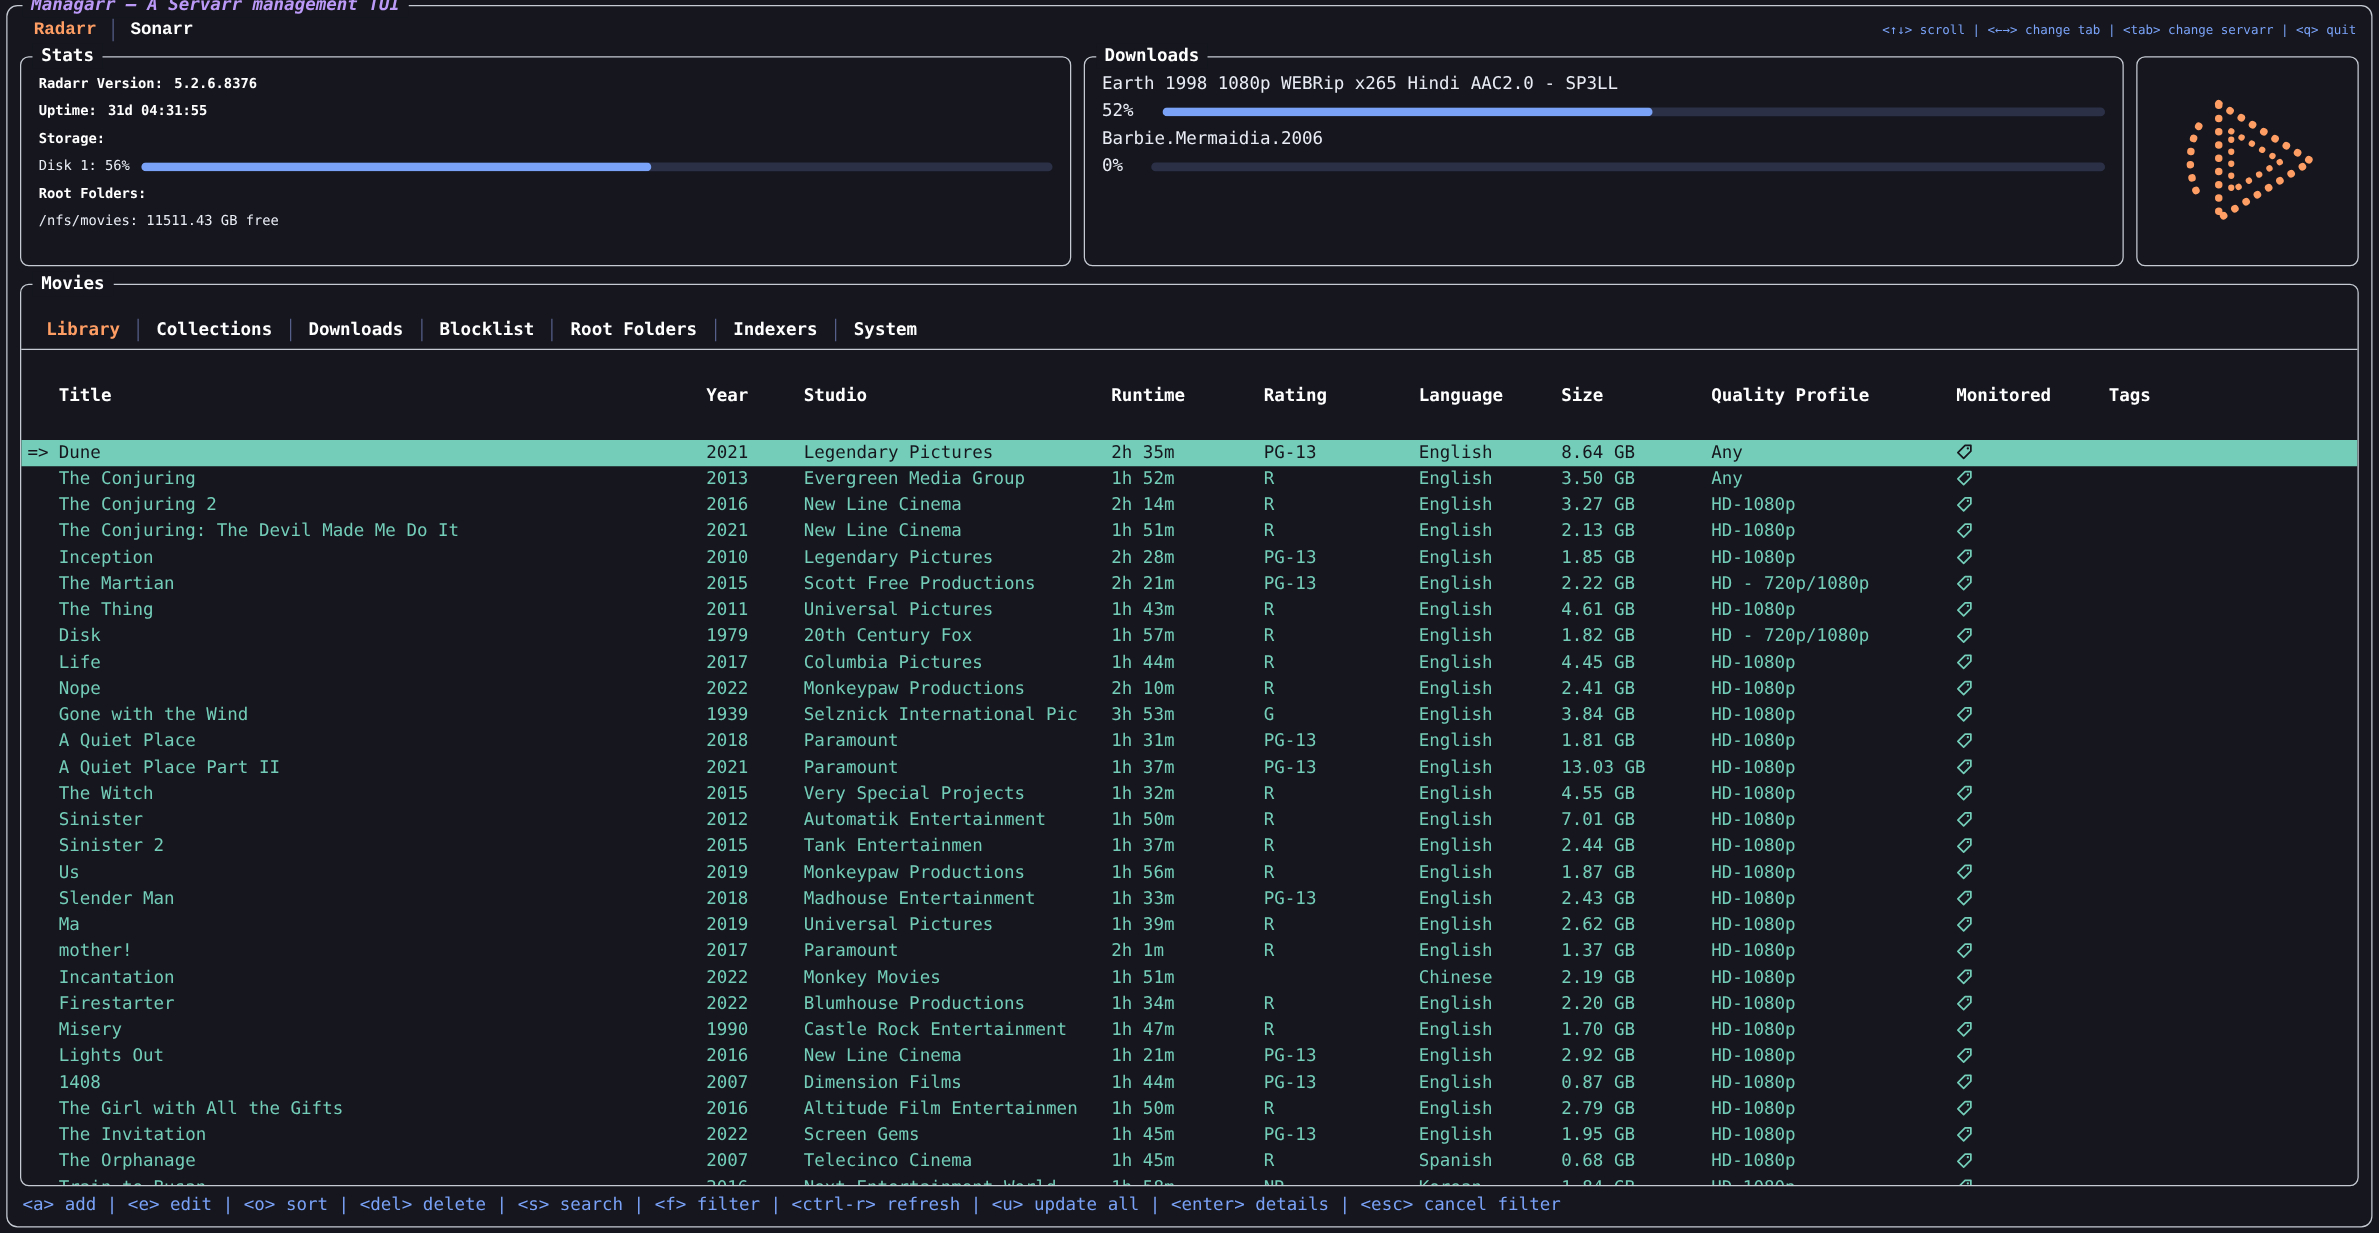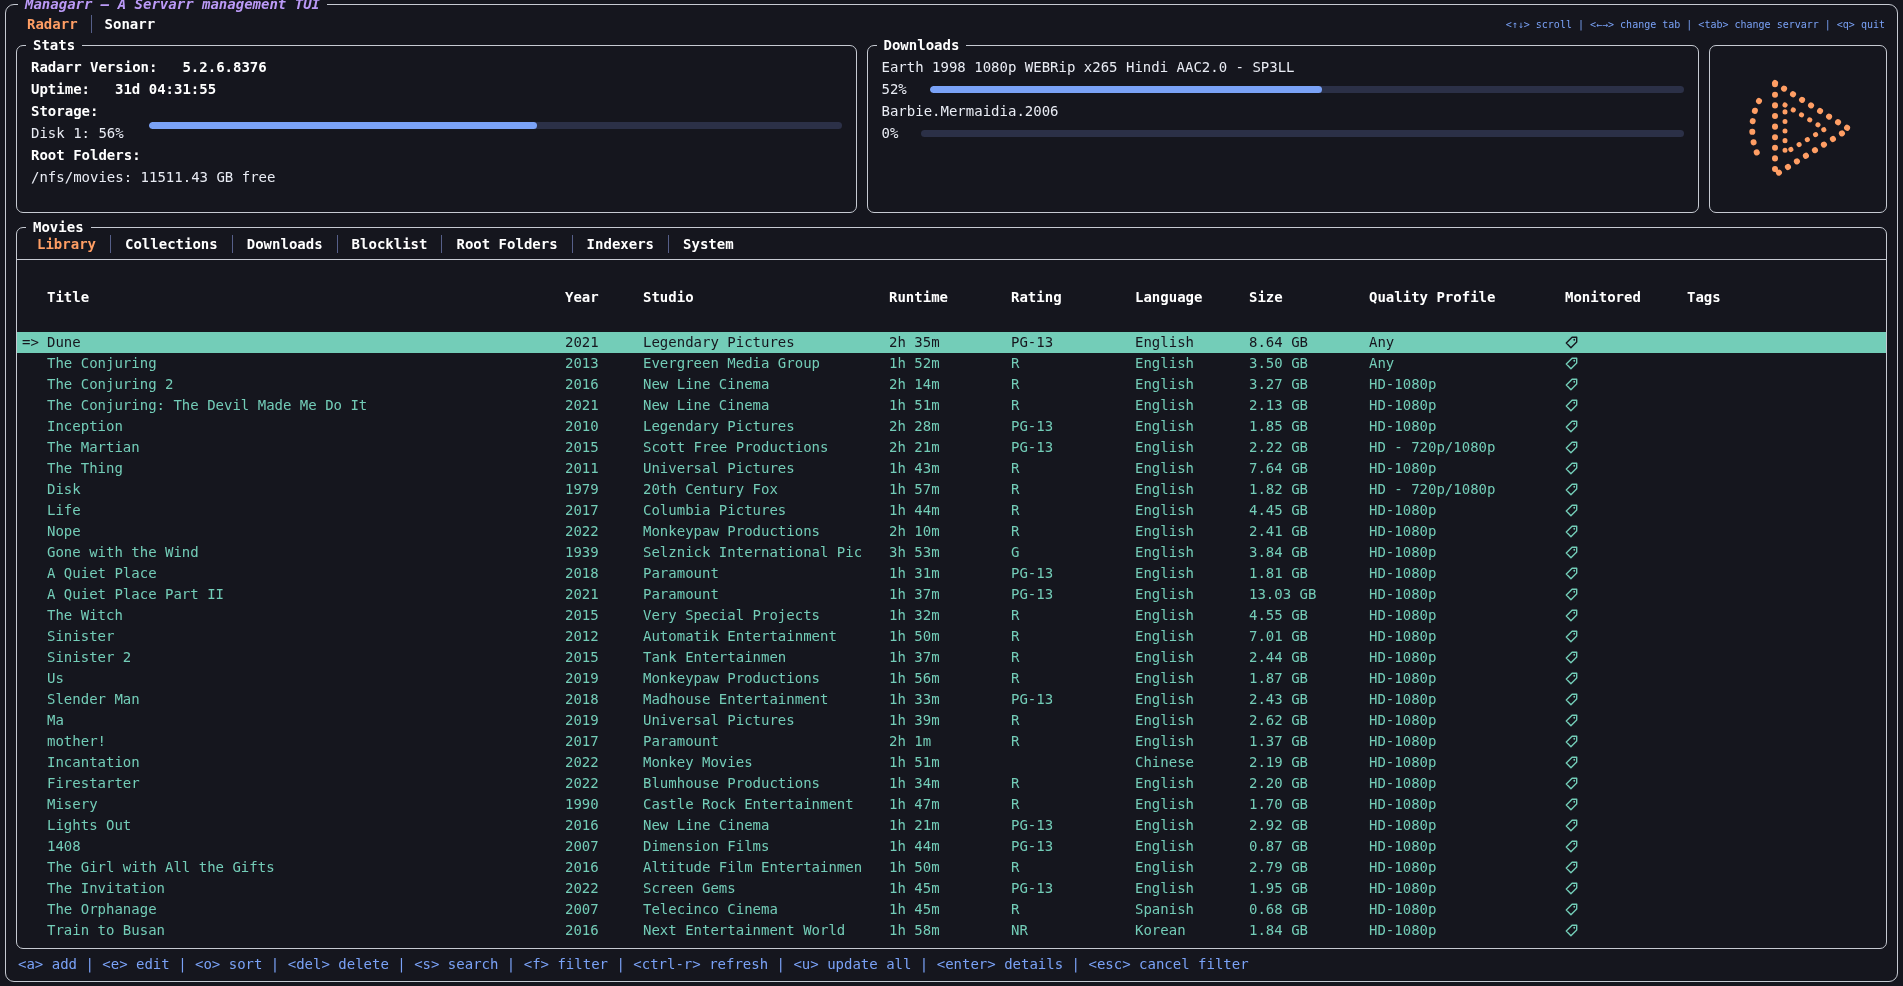--- a/index.html
+++ b/index.html
@@ -34,55 +34,55 @@
     position:absolute;top:-11px;background:var(--background);
     padding:0 7px;font-size:14px;font-weight:bold;line-height:20px;
     white-space:nowrap;
   }
   .app-title{left:12px;color:var(--magenta);font-style:italic;}
   
   .topbar{
     display:flex;justify-content:space-between;align-items:center;
     padding:10px 12px 4px 8px;flex:0 0 auto;
   }
-  .servarr-tabs{display:flex;align-items:center;}
+  .servarr-tabs{display:flex;align-items:center;font-family:Liberation Mono, monospace;}
   .servarr-tab{
     font-weight:bold;font-size:14px;color:var(--text-bold);
     padding:1px 13px;cursor:default;
   }
   .servarr-tab + .servarr-tab{border-left:1px solid var(--separator);}
   .servarr-tab.active{color:var(--orange);}
   .top-keys{color:var(--blue);font-size:10px;white-space:nowrap;}
   
   .panels{
     display:flex;gap:10px;padding:8px 10px 6px;flex:0 0 auto;height:182px;
   }
   .panel{
     position:relative;border:1px solid var(--border);border-radius:7px;
     background:var(--background);
   }
   .panel-title{left:9px;color:var(--text-bold);}
   .stats-panel{flex:1.01;padding:10px 14px 8px;}
   .downloads-panel{flex:1;padding:10px 14px 8px;}
   .logo-panel{width:178px;display:flex;align-items:center;justify-content:center;}
-  .stat-line{display:flex;align-items:flex-start;gap:25px;font-size:14px;line-height:22px;white-space:nowrap;}
+  .stat-line{display:flex;align-items:center;gap:9px;font-size:11px;line-height:22px;white-space:nowrap;}
   .b{font-weight:bold;color:var(--text-bold);}
   .bar-track{flex:1;height:7px;border-radius:4px;background:var(--track);overflow:hidden;}
   .bar-fill{height:100%;border-radius:4px;background:var(--blue);}
   .dl-name{font-size:14px;line-height:22px;color:var(--text);white-space:nowrap;overflow:hidden;}
   .bar-row{display:flex;align-items:center;gap:23px;font-size:14px;line-height:22px;}
   .bar-pct{color:var(--text);}
   
   .movies-panel{
     flex:1 1 auto;margin:8px 10px 0;min-height:0;
     display:flex;flex-direction:column;gap:20px;
   }
   .movie-tabs{
     display:flex;align-items:flex-end;padding:7px 6px 6px;
-    border-bottom:1px solid var(--border);flex:0 0 auto;
+    border-bottom:1px solid var(--border);flex:0 0 auto;margin-top:20px;
   }
   .movie-tab{
     font-weight:bold;font-size:14px;color:var(--text-bold);
     padding:1px 14px;cursor:default;white-space:nowrap;
   }
   .movie-tab + .movie-tab{border-left:1px solid var(--separator);}
   .movie-tab.active{color:var(--orange);}
   .grid{display:grid;grid-template-columns:var(--cols);}
   .table-header{
     font-weight:bold;color:var(--text-bold);font-size:14px;
@@ -295,21 +295,21 @@
           <span class="cell"></span>
         </div>
         <div class="movie-row grid">
           <span class="cell c-marker"></span>
           <span class="cell">The Thing</span>
           <span class="cell">2011</span>
           <span class="cell">Universal Pictures</span>
           <span class="cell">1h 43m</span>
           <span class="cell">R</span>
           <span class="cell">English</span>
-          <span class="cell">7.64 GB</span>
+          <span class="cell">4.61 GB</span>
           <span class="cell">HD-1080p</span>
           <span class="cell c-mon"><svg width="13" height="13" viewBox="0 0 16 16" fill="none" stroke="currentColor" stroke-width="1.7">
               <path d="M8.7 1.6 H14.4 V7.3 L7.3 14.4 L1.6 8.7 Z" stroke-linejoin="round"></path>
               <circle cx="11.4" cy="4.6" r="1.1" fill="currentColor" stroke="none"></circle>
             </svg></span>
           <span class="cell"></span>
         </div>
         <div class="movie-row grid">
           <span class="cell c-marker"></span>
           <span class="cell">Disk</span>

